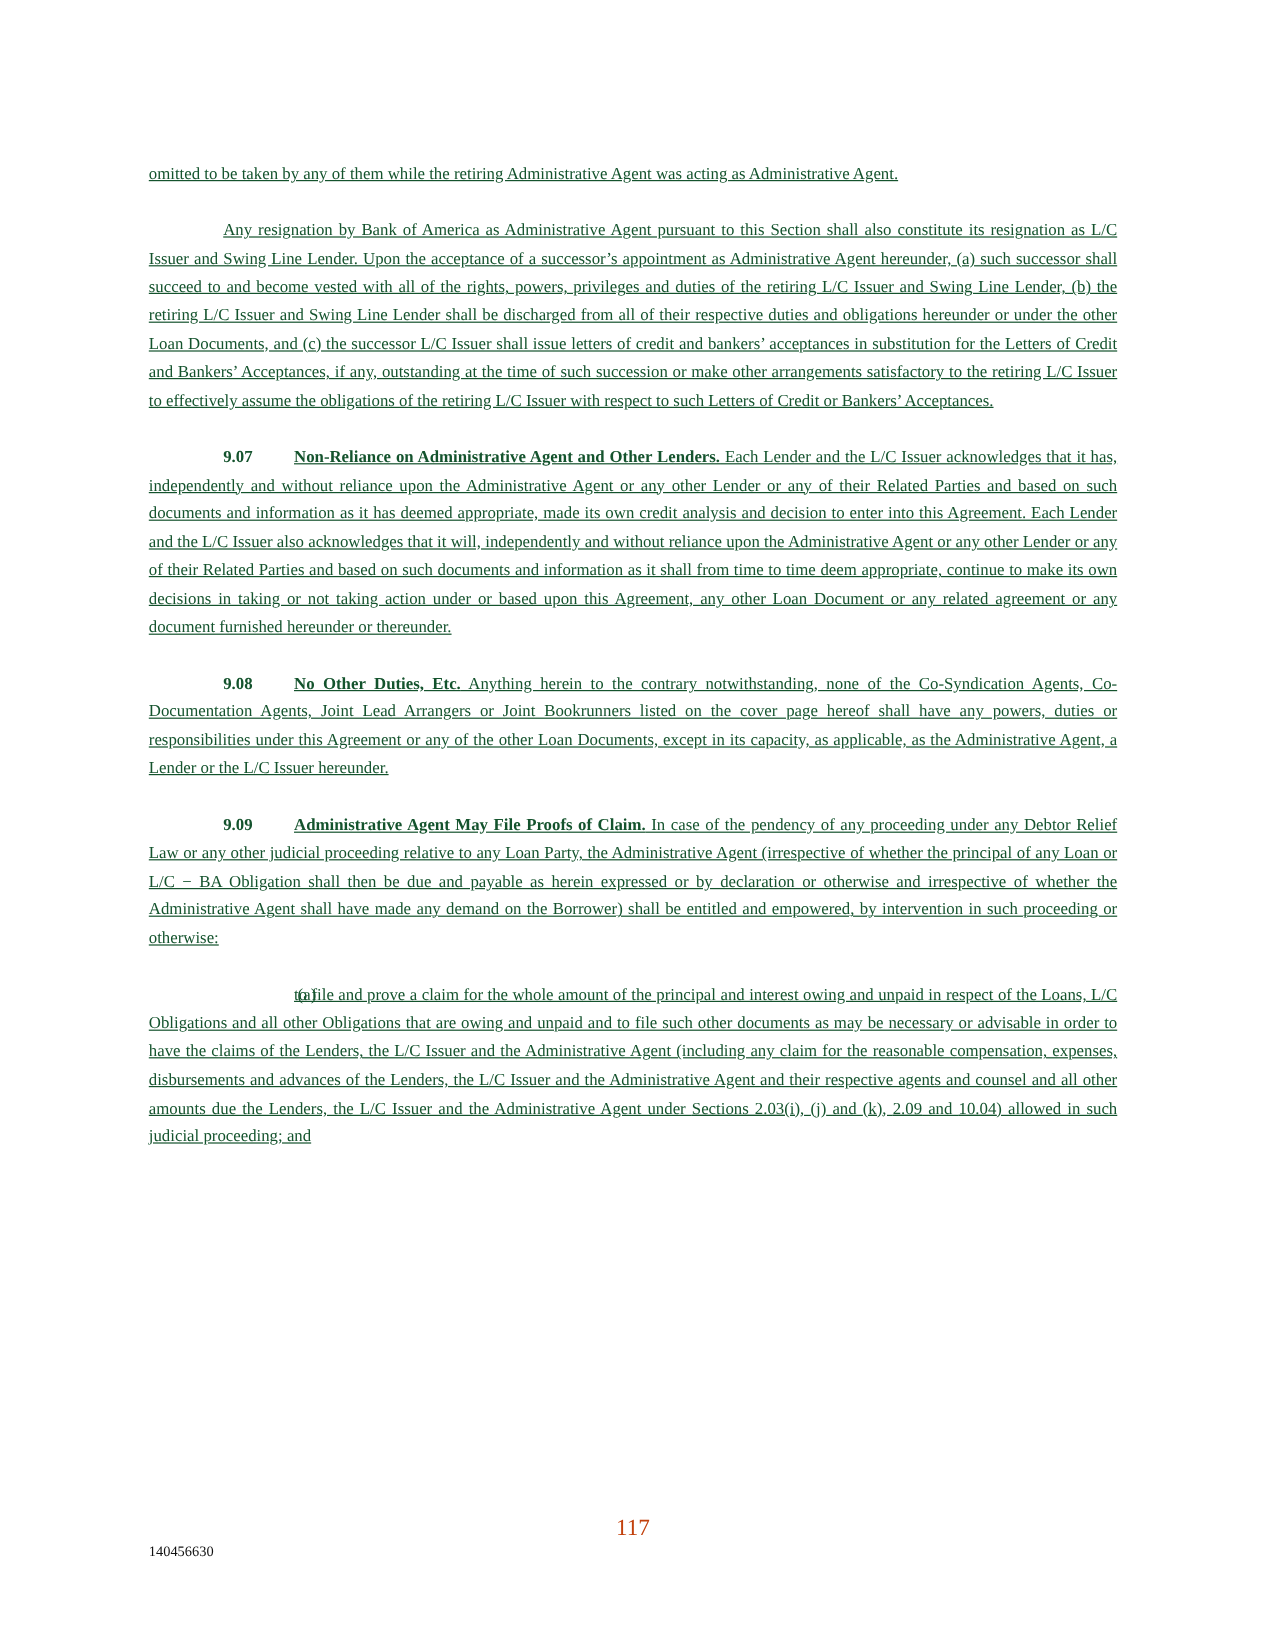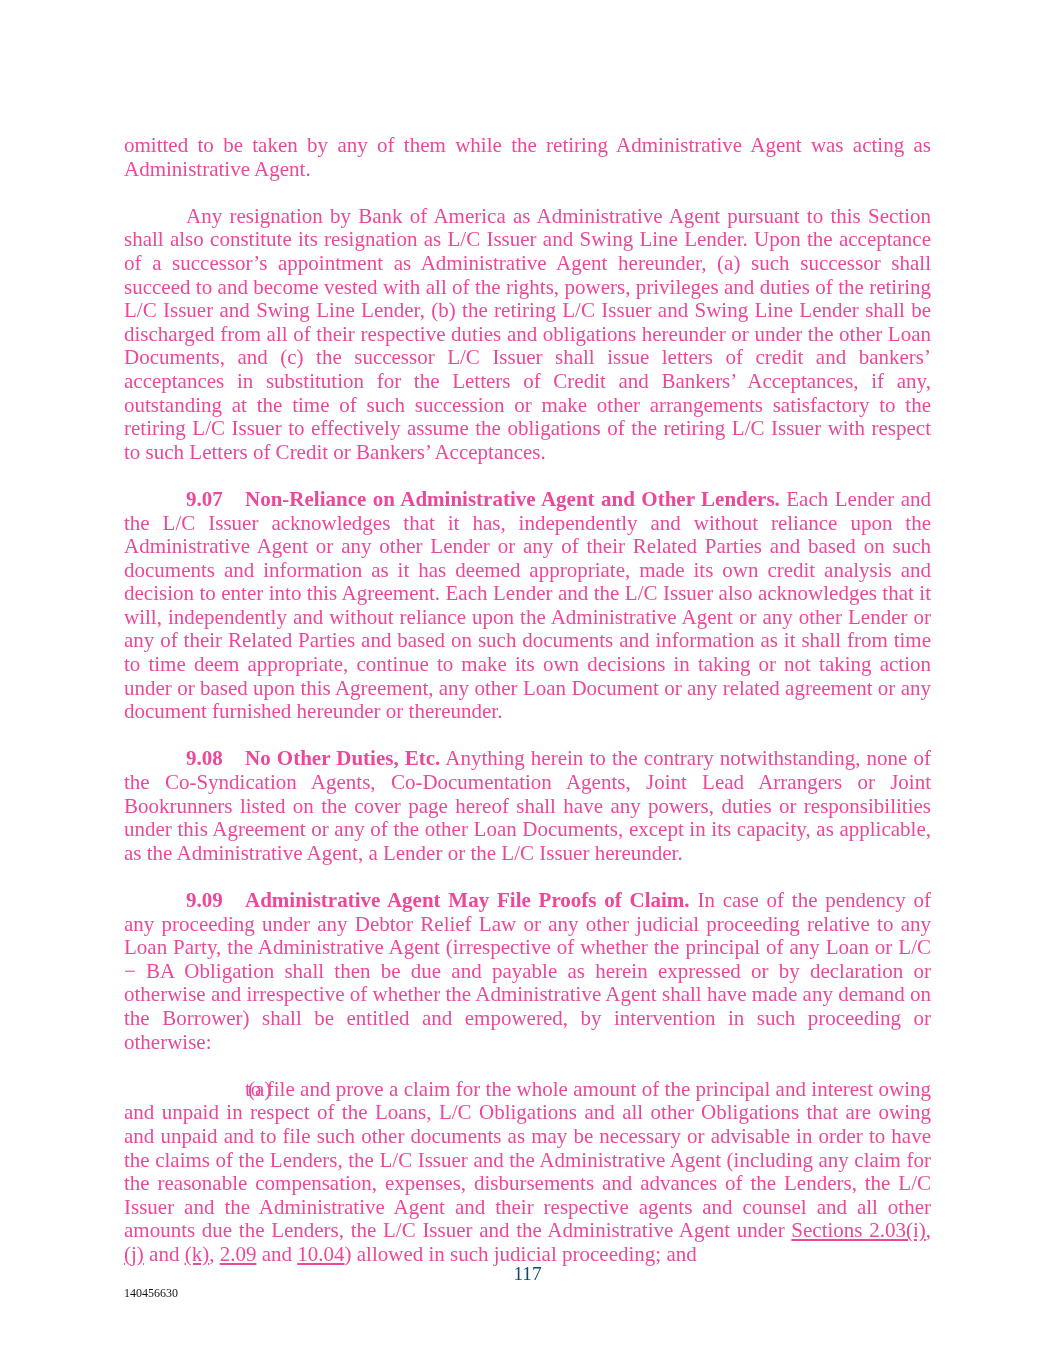--- a/index.html
+++ b/index.html
@@ -1,30 +1,31 @@
 <!DOCTYPE html>
 <html><head>
   <meta charset="utf-8">
   <style>
     html, body { margin: 0; padding: 0; background: #ffffff; }
     body { width: 1055px; height: 1365px; position: relative; overflow: hidden; }
     .page {
       position: absolute; left: 124px; top: 134px; width: 807px;
-      font-family: "Liberation Serif", serif; font-size: 21px; line-height: 23.6px;
-      color: #ec4899;
+      font-family: "Liberation Serif", serif; font-size: 14px; line-height: 23.6px;
+      color: #14532d;
+      text-decoration: underline;
     }
     .para { margin: 0 0 23.6px 0; text-align: justify; }
     .para.indent { text-indent: 62px; }
     .heading { font-weight: bold; }
     .secnum { font-weight: bold; display: inline-block; width: 59px; text-indent: 0; }
     .ul { text-decoration: underline; }
     .item-label { display: inline-block; width: 59px; }
     .pagenum {
       position: absolute; left: 0; width: 1055px; top: 1263px; text-align: center;
-      font-family: "Liberation Serif", serif; font-size: 19.3px; color: #0c4a6e;
+      font-family: "Liberation Serif", serif; font-size: 19.3px; color: #c2410c;
     }
     .docid {
       position: absolute; left: 124px; top: 1286px;
       font-family: "Liberation Serif", serif; font-size: 12px; color: #111;
     }
   </style>
 </head>
 <body>
 
 <div class="page">

